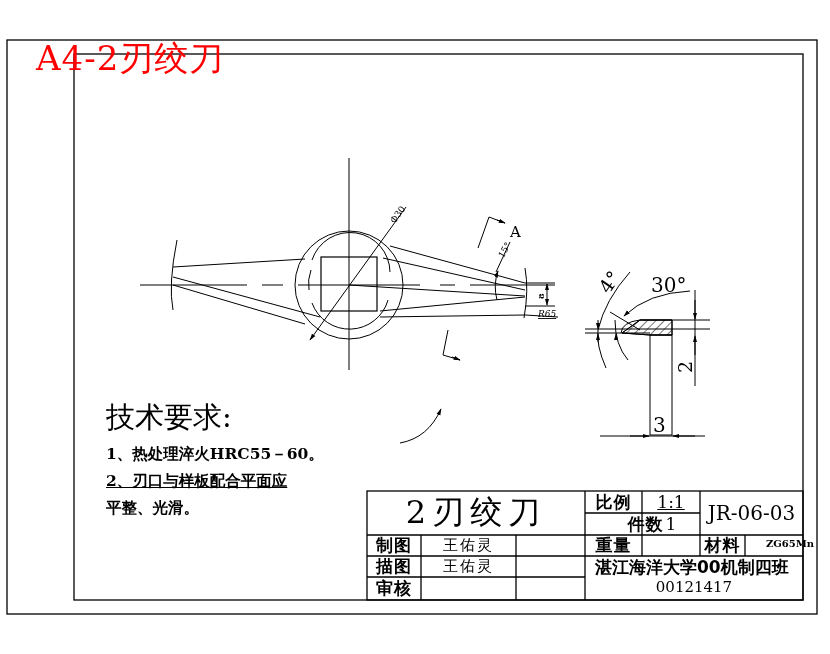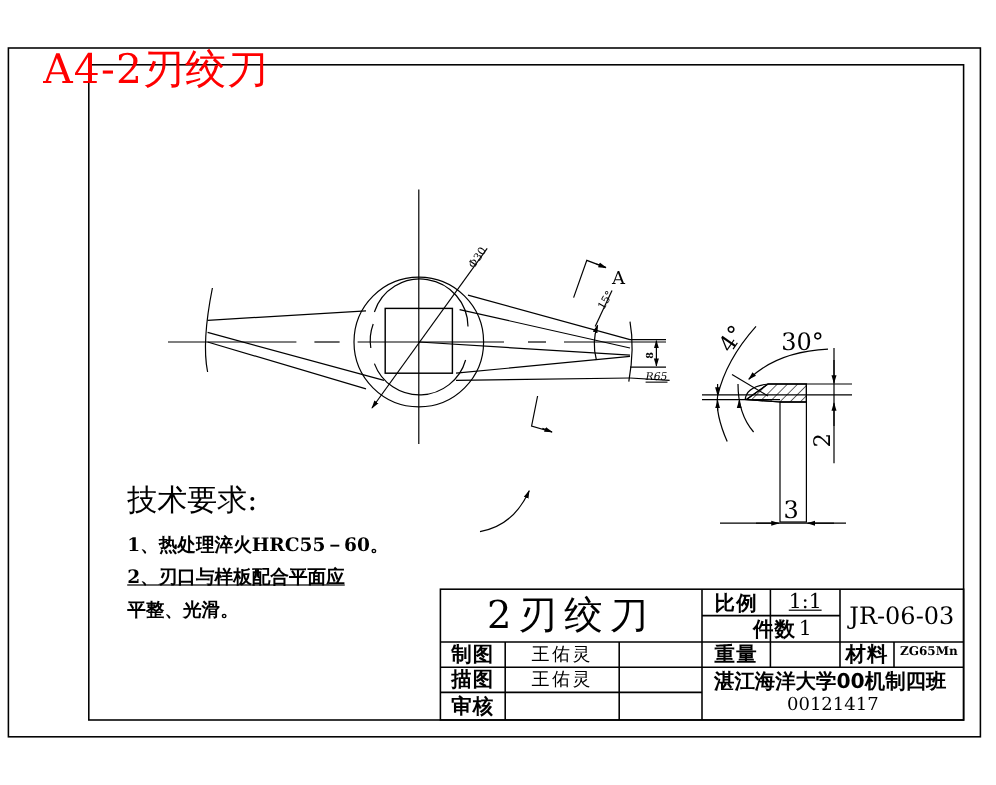--- a/index.html
+++ b/index.html
@@ -1,20 +1,20 @@
 <!DOCTYPE html>
 <html><head>
   <meta charset="utf-8">
   <style>
     html, body { margin: 0; padding: 0; background: #ffffff; }
     body { width: 830px; height: 654px; position: relative; overflow: hidden; font-family: "DejaVu Serif", serif; }
     .abs { position: absolute; }
     #drawing { position: absolute; left: 0; top: 0; }
     .title-red { left: 36px; top: 38px; font-family: "DejaVu Serif", serif; font-size: 34px; color: #ff0000; line-height: 40px; white-space: nowrap; letter-spacing: 1px; }
-    .tech-title { left: 106px; top: 402px; font-size: 25px; line-height: 30px; color: #000; white-space: nowrap; }
+    .tech-title { left: 106px; top: 402px; font-size: 29px; line-height: 30px; color: #000; white-space: nowrap; }
     .tech-line { left: 106px; font-size: 15.5px; font-weight: bold; line-height: 24px; color: #000; white-space: nowrap; font-family: "DejaVu Serif", serif; }
     .cell { position: absolute; display: flex; align-items: center; justify-content: center; color: #000; white-space: nowrap; overflow: visible; border-radius: 12px; }
     .bold-label { font-family: "DejaVu Sans", sans-serif; font-weight: bold; font-size: 17px; letter-spacing: 1px; }
     .name-text { font-family: "DejaVu Serif", serif; font-size: 15px; letter-spacing: 2px; }
     .big-title { font-family: "DejaVu Serif", serif; font-size: 32px; letter-spacing: 6px; }
     .code { font-family: "DejaVu Serif", serif; font-size: 20px; }
     .val { font-family: "DejaVu Serif", serif; font-size: 17px; }
     .mat { font-family: "DejaVu Serif", serif; font-weight: bold; font-size: 10px; }
     .school { font-family: "DejaVu Sans", sans-serif; font-weight: bold; font-size: 17px; }
     .sid { font-family: "DejaVu Serif", serif; font-size: 15px; }
@@ -157,16 +157,16 @@
 
 <div class="cell bold-label" style="left:585px;top:491px;width:57px;height:22px;">比例</div>
 <div class="cell val" style="left:642px;top:491px;width:58px;height:22px;text-decoration:underline;">1:1</div>
 <div class="cell bold-label" style="left:585px;top:513px;width:57px;height:22px;margin-left:32px;">件数</div>
 <div class="cell val" style="left:642px;top:513px;width:58px;height:22px;">1</div>
 <div class="cell code" style="left:700px;top:491px;width:103px;height:44px;">JR-06-03</div>
 
 <div class="cell bold-label" style="left:585px;top:535px;width:57px;height:21px;">重量</div>
 <div class="cell val" style="left:642px;top:535px;width:58px;height:21px;"></div>
 <div class="cell bold-label" style="left:700px;top:535px;width:45px;height:21px;">材料</div>
-<div class="cell mat" style="left:745px;top:535px;width:58px;height:16px;">ZG65Mn</div>
+<div class="cell mat" style="left:745px;top:535px;width:58px;height:16px;padding-left:16px;">ZG65Mn</div>
 
 <div class="cell school" style="left:585px;top:556px;width:245px;height:22px;justify-content:flex-start;padding-left:10px;box-sizing:border-box;">湛江海洋大学00机制四班</div>
 <div class="cell sid" style="left:585px;top:577px;width:218px;height:20px;">00121417</div>
 
 </body></html>

